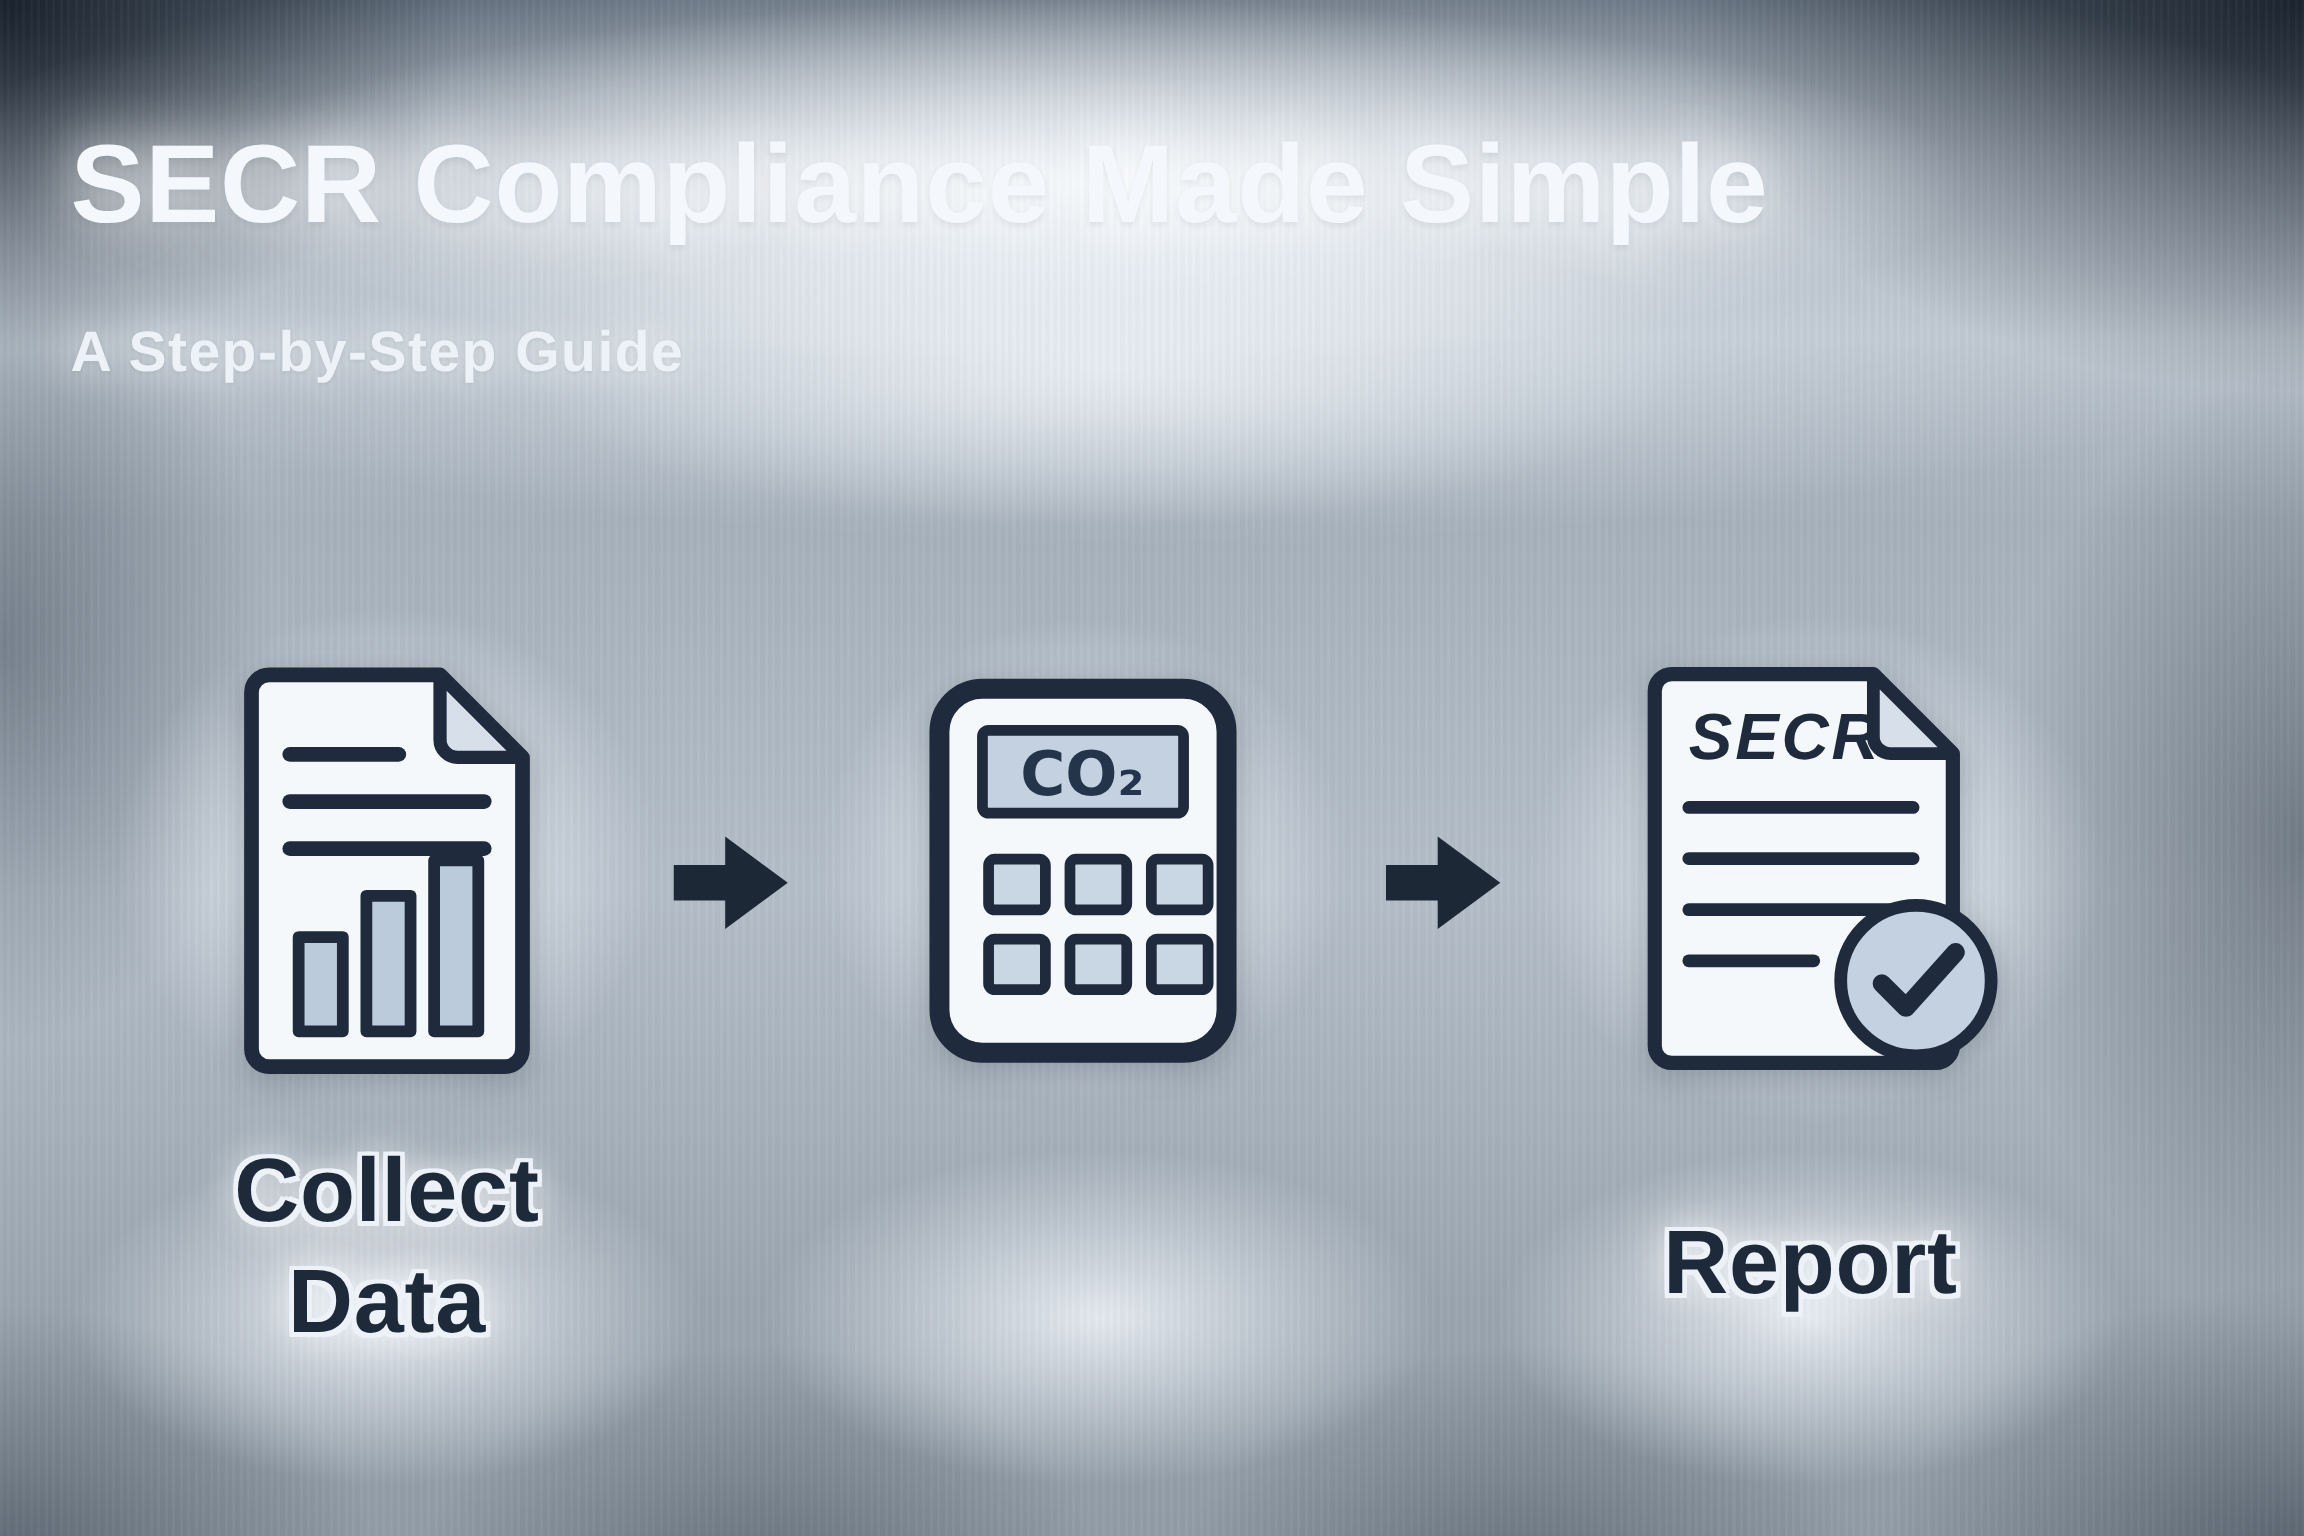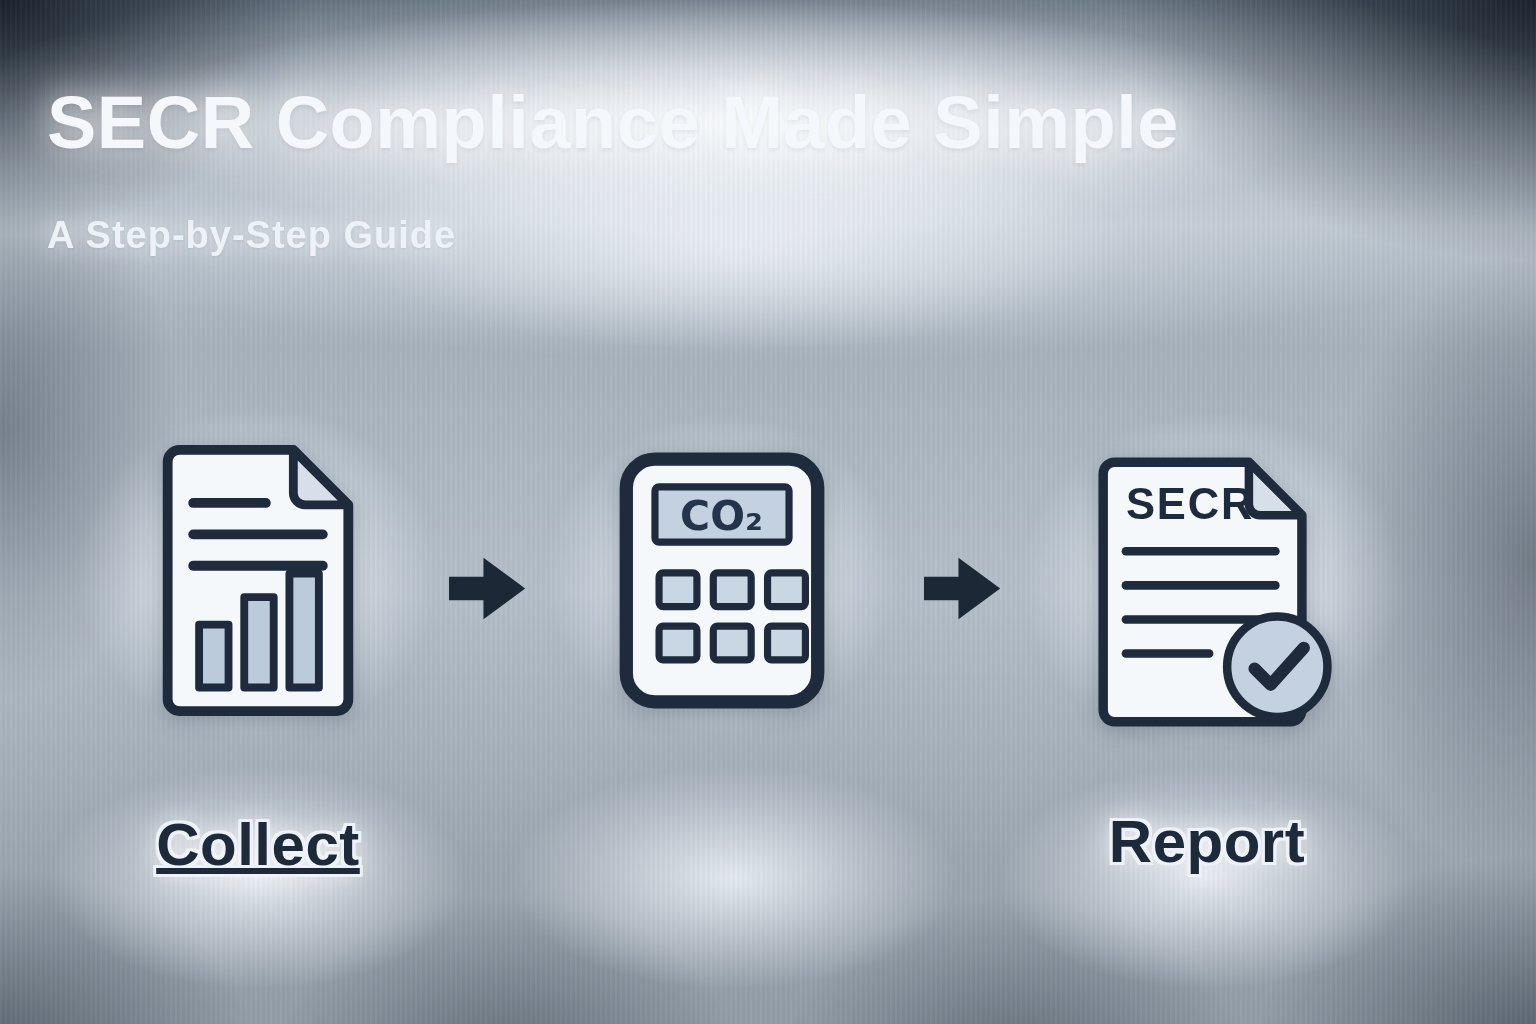--- a/index.html
+++ b/index.html
@@ -73,41 +73,41 @@
     letter-spacing: 1px;
     line-height: 1;
     text-shadow: 0 0 26px rgba(255,255,255,0.7), 0 1px 3px rgba(30,42,58,0.10);
   }
 
   .icon-box { position: absolute; }
   .icon-box svg { display: block; }
 
   .icon-doc   { left: 150px; top: 438px; width: 216px; }
   .icon-calc  { left: 617px; top: 450px; width: 210px; }
-  .icon-secr  { left: 1088px; top: 451px; width: 248px; }
+  .icon-secr  { left: 1088px; top: 438px; width: 248px; font-style: italic; }
 
   .arrow-box { position: absolute; width: 78px; }
   .arrow-1 { left: 449px; top: 552px; }
   .arrow-2 { left: 924px; top: 552px; }
 
   .step-label {
     position: absolute;
     width: 400px;
     text-align: center;
     font-size: 60px;
     font-weight: 700;
     color: #1e2a3a;
     line-height: 74px;
     letter-spacing: 0.5px;
     text-shadow:
       -3px -3px 0 #edf2f8, 3px -3px 0 #edf2f8, -3px 3px 0 #edf2f8, 3px 3px 0 #edf2f8,
       -3px 0 0 #edf2f8, 3px 0 0 #edf2f8, 0 -3px 0 #edf2f8, 0 3px 0 #edf2f8,
       0 0 24px rgba(255,255,255,0.95), 0 0 52px rgba(255,255,255,0.6);
   }
-  .label-1 { left: 58px;  top: 808px; text-decoration: underline; }
+  .label-1 { left: 58px;  top: 757px; }
   .label-2 { left: 533px; top: 805px; }
   .label-3 { left: 1007px; top: 805px; }
 
   .svg-icon-shadow { filter: drop-shadow(0 4px 10px rgba(25,35,48,0.25)); }
 </style>
 </head>
 <body>
 
 <div class="canvas">
 
@@ -164,20 +164,21 @@
       <line x1="40" y1="142" x2="198" y2="142" stroke="#1f2b3c" stroke-width="9" stroke-linecap="round"></line>
       <line x1="40" y1="178" x2="198" y2="178" stroke="#1f2b3c" stroke-width="9" stroke-linecap="round"></line>
       <line x1="40" y1="214" x2="128" y2="214" stroke="#1f2b3c" stroke-width="9" stroke-linecap="round"></line>
       <circle cx="200" cy="228" r="53" fill="#c3d1e0" stroke="#1f2b3c" stroke-width="9"></circle>
       <path d="M176 230 L193 247 L228 208" stroke="#1f2b3c" stroke-width="13" fill="none" stroke-linecap="round" stroke-linejoin="round"></path>
     </svg>
   </div>
 
   <div class="step-label label-1">
     <div>Collect</div>
+    <div>Data</div>
   </div>
 
 
   <div class="step-label label-3">
     <div>Report</div>
   </div>
 
 </div>
 
 </body></html>

